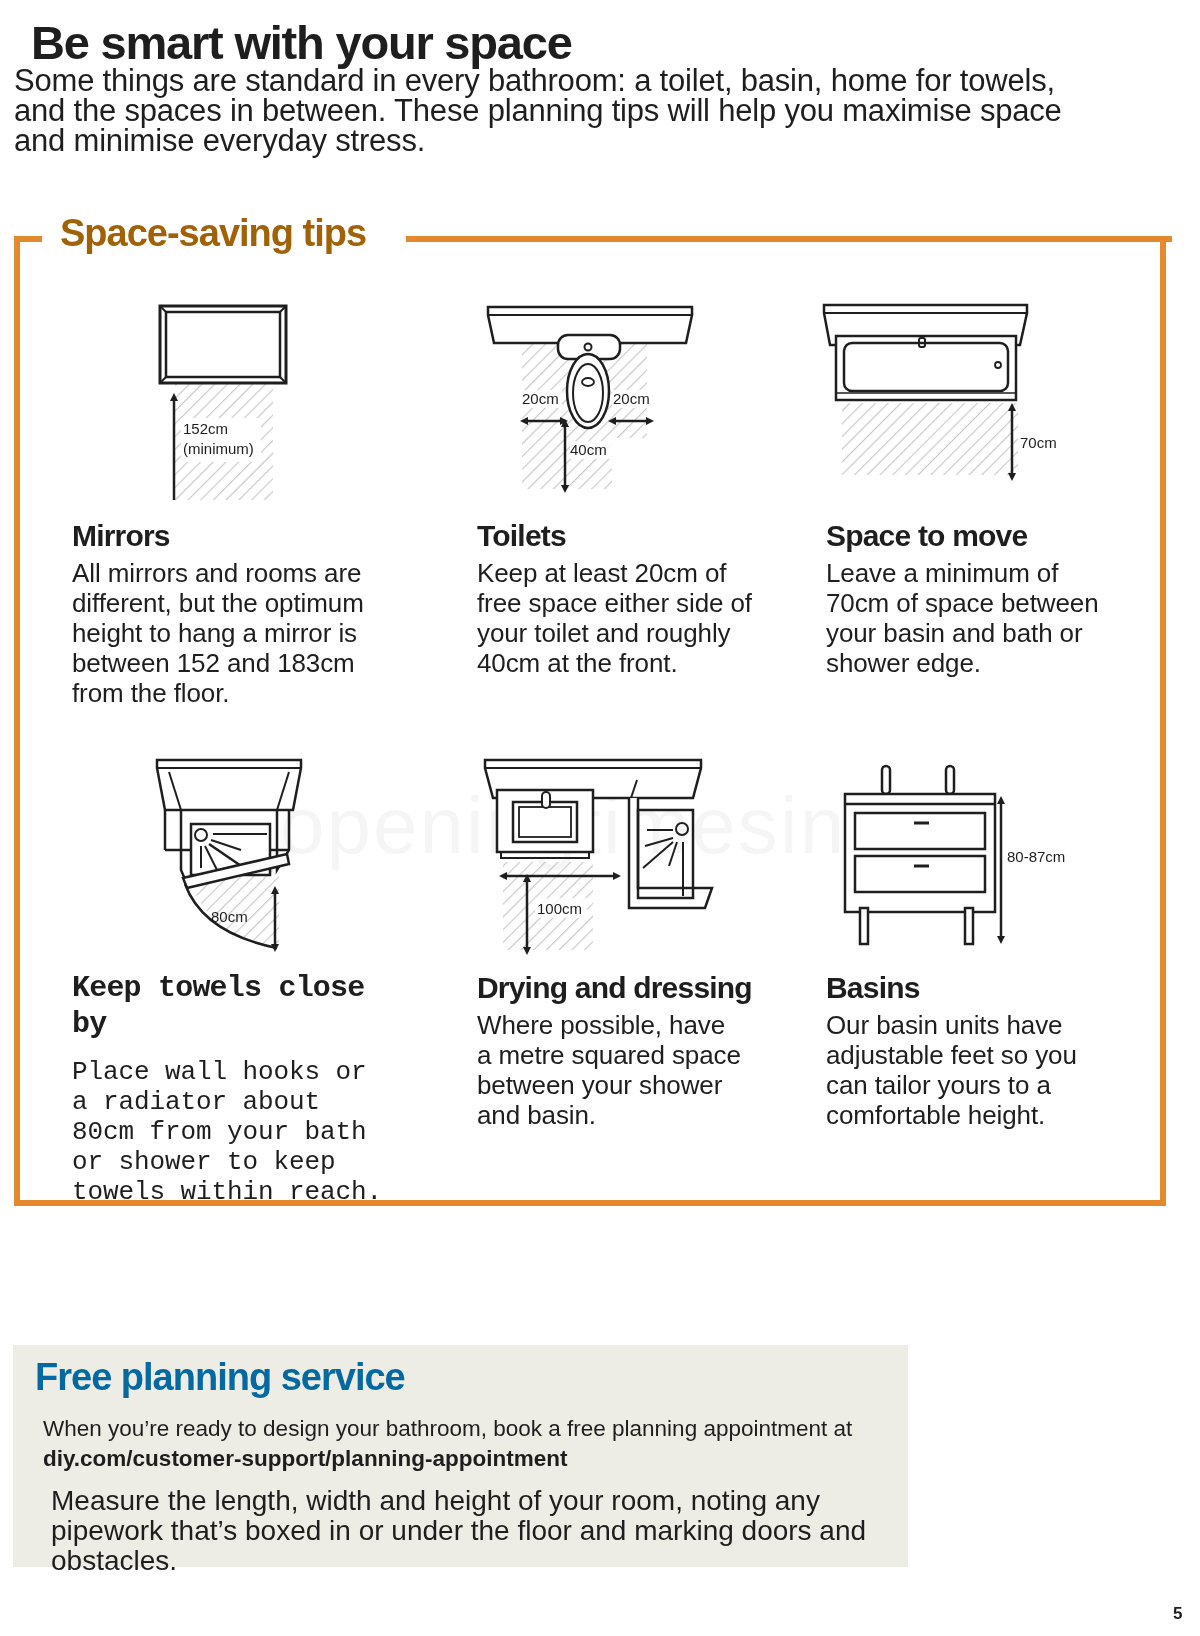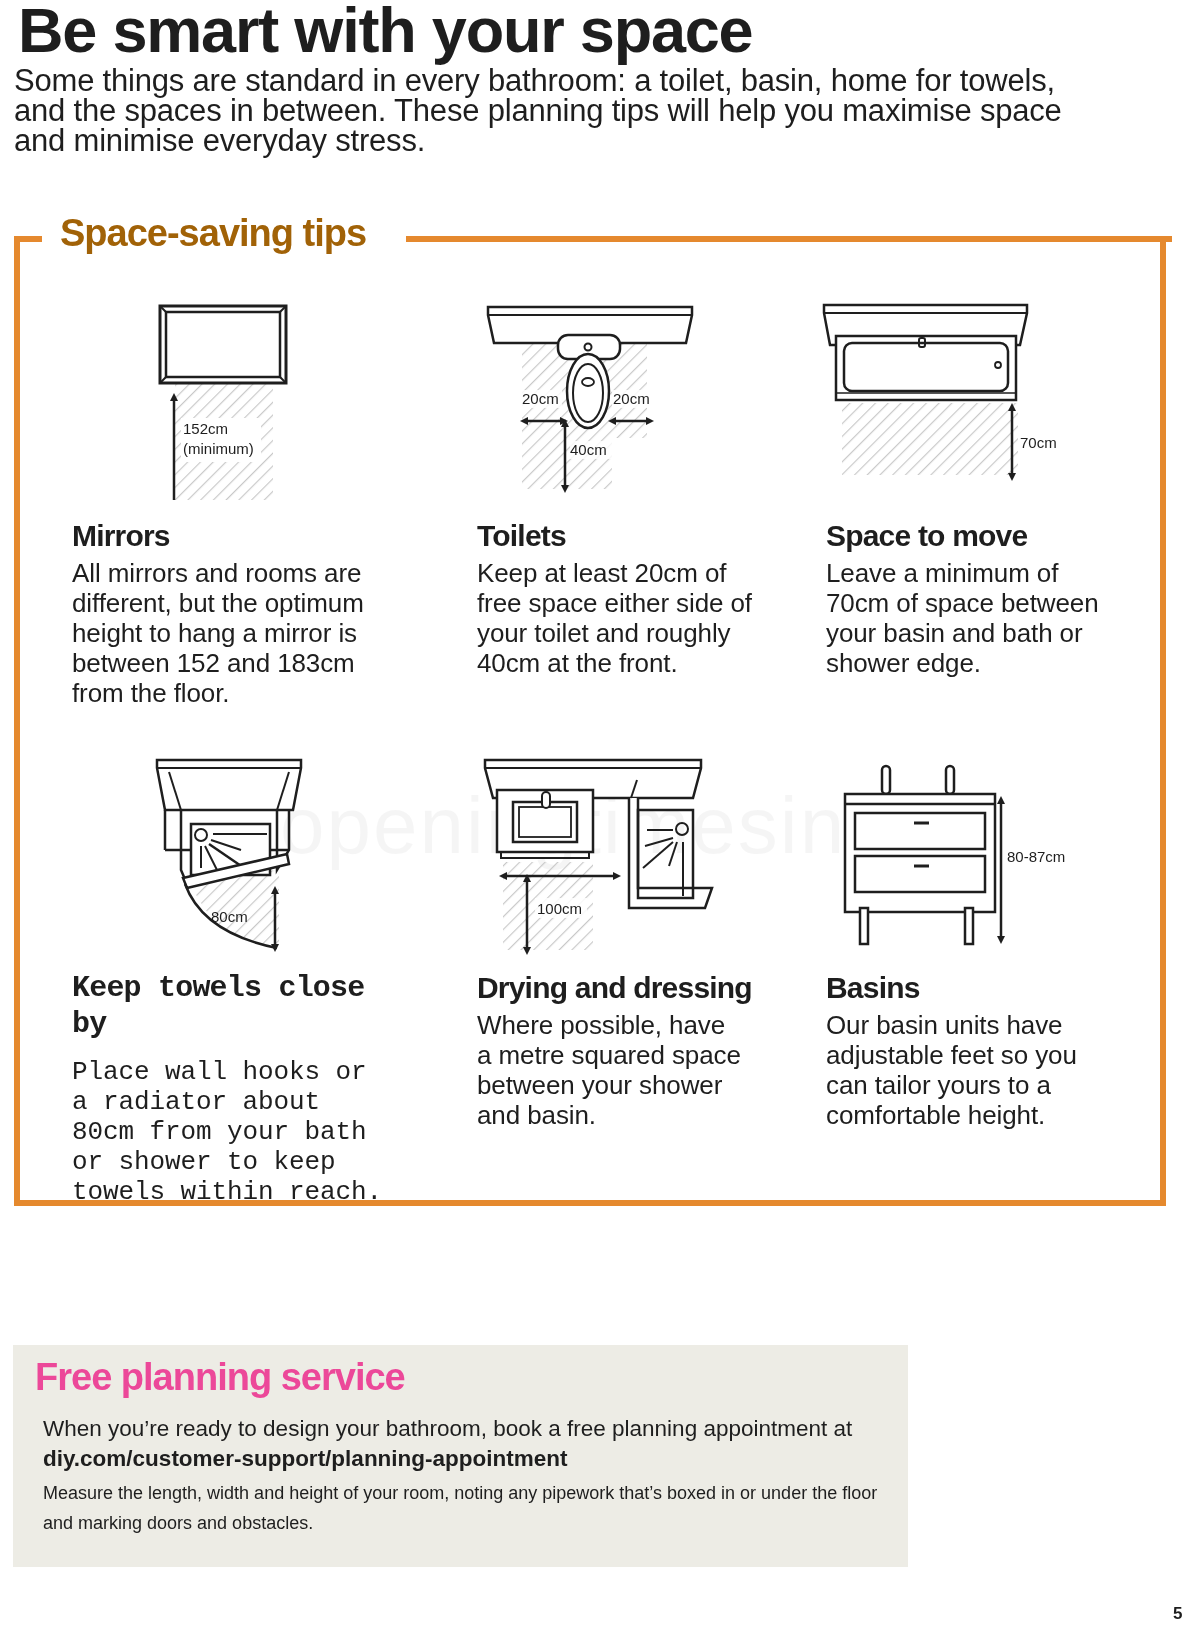--- a/index.html
+++ b/index.html
@@ -1,39 +1,39 @@
 <!DOCTYPE html>
 <html><head>
 <meta charset="utf-8">
 <style>
   html, body { margin:0; padding:0; background:#ffffff; }
   body { width:1200px; height:1636px; position:relative; overflow:hidden;
          font-family:"Liberation Sans", "DejaVu Sans", sans-serif; color:#1e1e1e; }
   .abs { position:absolute; }
-  .page-title { left:14px; top:0px; font-size:63px; font-weight:bold; letter-spacing:-1.2px; line-height:52px; margin:4px; }
+  .page-title { left:14px; top:0px; font-size:47px; font-weight:bold; letter-spacing:-1.2px; line-height:52px; margin:17px; }
   .intro { left:14px; top:66px; width:1060px; font-size:31px; line-height:30px; margin:0; letter-spacing:-0.2px; }
 
   .tips-box { left:14px; top:236px; width:1152px; height:970px; border:6px solid #e5892e; border-top:none; box-sizing:border-box; }
   .tips-top-left { left:14px; top:236px; width:28px; height:6px; background:#e5892e; }
   .tips-top-right { left:406px; top:236px; width:766px; height:6px; background:#e5892e; }
   .tips-heading { left:56px; top:208px; font-size:38px; font-weight:bold; color:#a16207; letter-spacing:-1px; line-height:50px; margin:0; background:#fff; padding:0 4px; }
 
   .tip-title { font-size:30px; font-weight:bold; letter-spacing:-0.8px; line-height:36px; margin:0; }
   .tip-body { font-size:26px; line-height:30px; margin:4px 0 0 0; letter-spacing:-0.1px; }
   .tip { width:330px; }
 
   .diagram { position:absolute; }
   .diagram svg { display:block; overflow:visible; }
   .dim-label { font-family:"Liberation Sans", sans-serif; font-size:15px; fill:#1e1e1e; }
 
   .plan-box { left:13px; top:1345px; width:895px; height:222px; background:#edece5; }
-  .plan-heading { left:35px; top:1352px; font-size:38px; font-weight:bold; color:#ec4899; letter-spacing:-1px; line-height:50px; margin:0; }
+  .plan-heading { left:35px; top:1352px; font-size:38px; font-weight:bold; color:#0369a1; letter-spacing:-1px; line-height:50px; margin:0; }
   .plan-p1 { left:35px; top:1406px; width:860px; font-size:22.5px; line-height:30px; margin:8px; }
   .plan-p1 b { font-weight:bold; }
-  .plan-p2 { left:35px; top:1470px; width:860px; font-size:18px; line-height:30px; margin:8px; }
+  .plan-p2 { left:35px; top:1470px; width:860px; font-size:28px; line-height:30px; margin:16px; }
   .page-num { left:1173px; top:1604px; font-size:17px; font-weight:bold; }
   .watermark { left:280px; top:780px; font-size:80px; color:rgba(0,0,0,0.04); letter-spacing:2px; }
 </style>
 </head>
 <body>
 
 <svg width="0" height="0" style="position:absolute">
   <defs>
     <pattern id="hatch" patternUnits="userSpaceOnUse" width="9" height="9" patternTransform="rotate(45)">
       <line x1="0" y1="0" x2="0" y2="9" stroke="#c9c9c9" stroke-width="2.4"></line>

